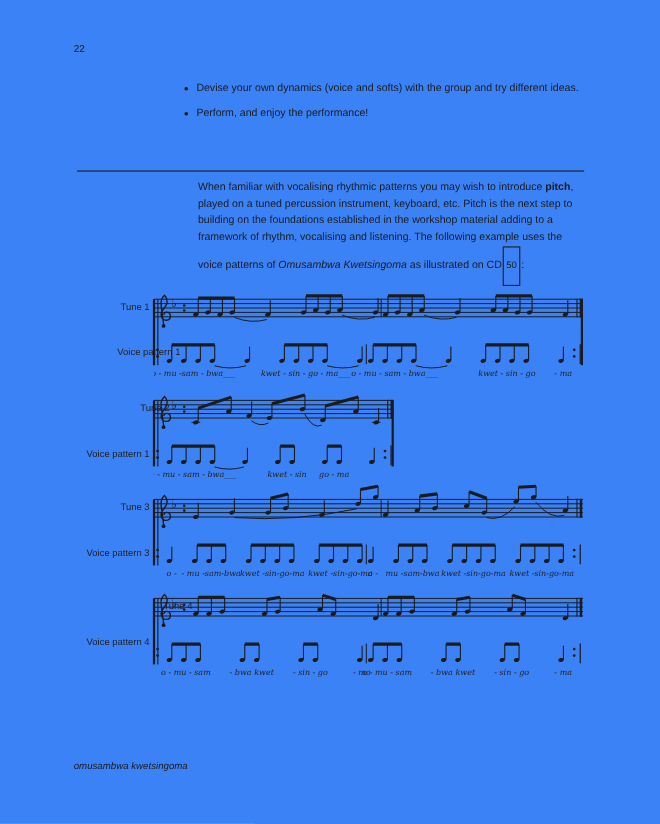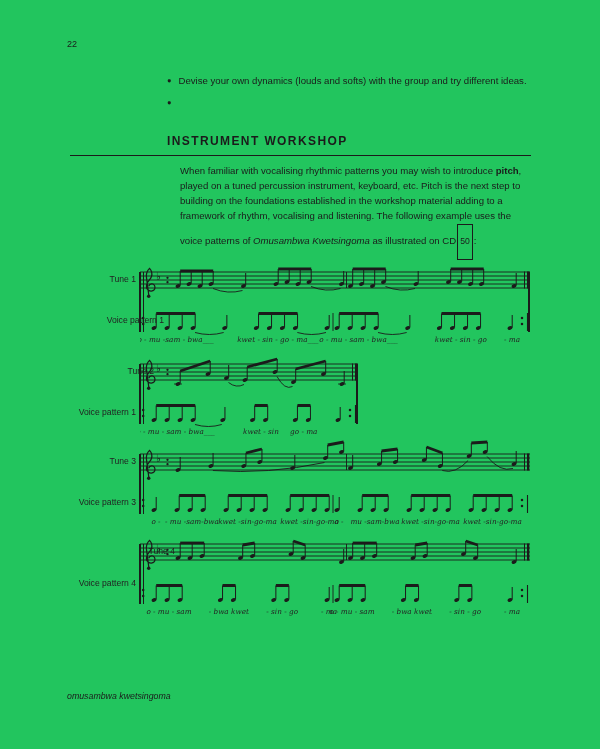--- a/index.html
+++ b/index.html
@@ -1,16 +1,16 @@
 <!DOCTYPE html>
 <html><head>
 <meta charset="utf-8">
 <style>
   html,body{margin:0;padding:0;background:#fff;}
-  .page{position:relative;width:600px;height:749px;background:#22c55e;overflow:hidden;
+  .page{position:relative;width:600px;height:749px;background:#3b82f6;overflow:hidden;
         font-family:"Liberation Sans",sans-serif;color:#1b1b1b;}
   .pagenum{position:absolute;left:67px;top:39px;font-size:9px;}
   .bullets{position:absolute;left:167px;top:74px;width:372px;font-size:9.6px;line-height:1.5;}
   .bullet-item{display:flex;gap:7px;margin-bottom:8px;}
   .bullet-dot{font-size:7.5px;line-height:1.9;}
   .heading{position:absolute;left:167px;top:134px;font-size:12px;font-weight:bold;letter-spacing:1.4px;}
   .rule{position:absolute;left:70px;top:155px;width:461px;height:1px;background:#1b1b1b;}
   .para{position:absolute;left:180px;top:164px;width:354px;font-size:9.6px;line-height:1.56;}
   .cdbox{display:inline-block;border:1px solid #1b1b1b;padding:12px 2px;font-size:8.6px;line-height:1.15;margin:0 1px;}
   .watermark{position:absolute;left:62px;top:256px;z-index:0;}
@@ -24,28 +24,28 @@
 </head>
 <body>
 
 <div class="page">
 
   <div class="pagenum">22</div>
 
   <div class="bullets">
     <div class="bullet-item">
       <span class="bullet-dot">●</span>
-      <span>Devise your own dynamics (louds and softs) with the group and try different ideas.</span>
+      <span>Devise your own dynamics (voice and softs) with the group and try different ideas.</span>
     </div>
     <div class="bullet-item">
       <span class="bullet-dot">●</span>
+      <span>Perform, and enjoy the performance!</span>
     </div>
   </div>
 
-  <div class="heading">INSTRUMENT WORKSHOP</div>
   <div class="rule"></div>
 
   <div class="para"><span>When familiar with vocalising rhythmic patterns you may wish to introduce </span><b>pitch</b><span>, played on a tuned percussion instrument, keyboard, etc. Pitch is the next step to building on the foundations established in the workshop material adding to a framework of rhythm, vocalising and listening. The following example uses the voice patterns of </span><i>Omusambwa Kwetsingoma</i><span> as illustrated on CD</span><span class="cdbox">50</span><span>:</span></div>
 
 
   <div class="music" id="music">
       <div class="system" style="top: 8px;">
         <div class="mlabel" style="top: 16px;">Tune 1</div>
         <div class="mlabel" style="top: 57px; padding-left: 28px;">Voice pattern 1</div>
         <svg width="390" height="44" class="msvg" style="left: 140px; top: 0px;">

